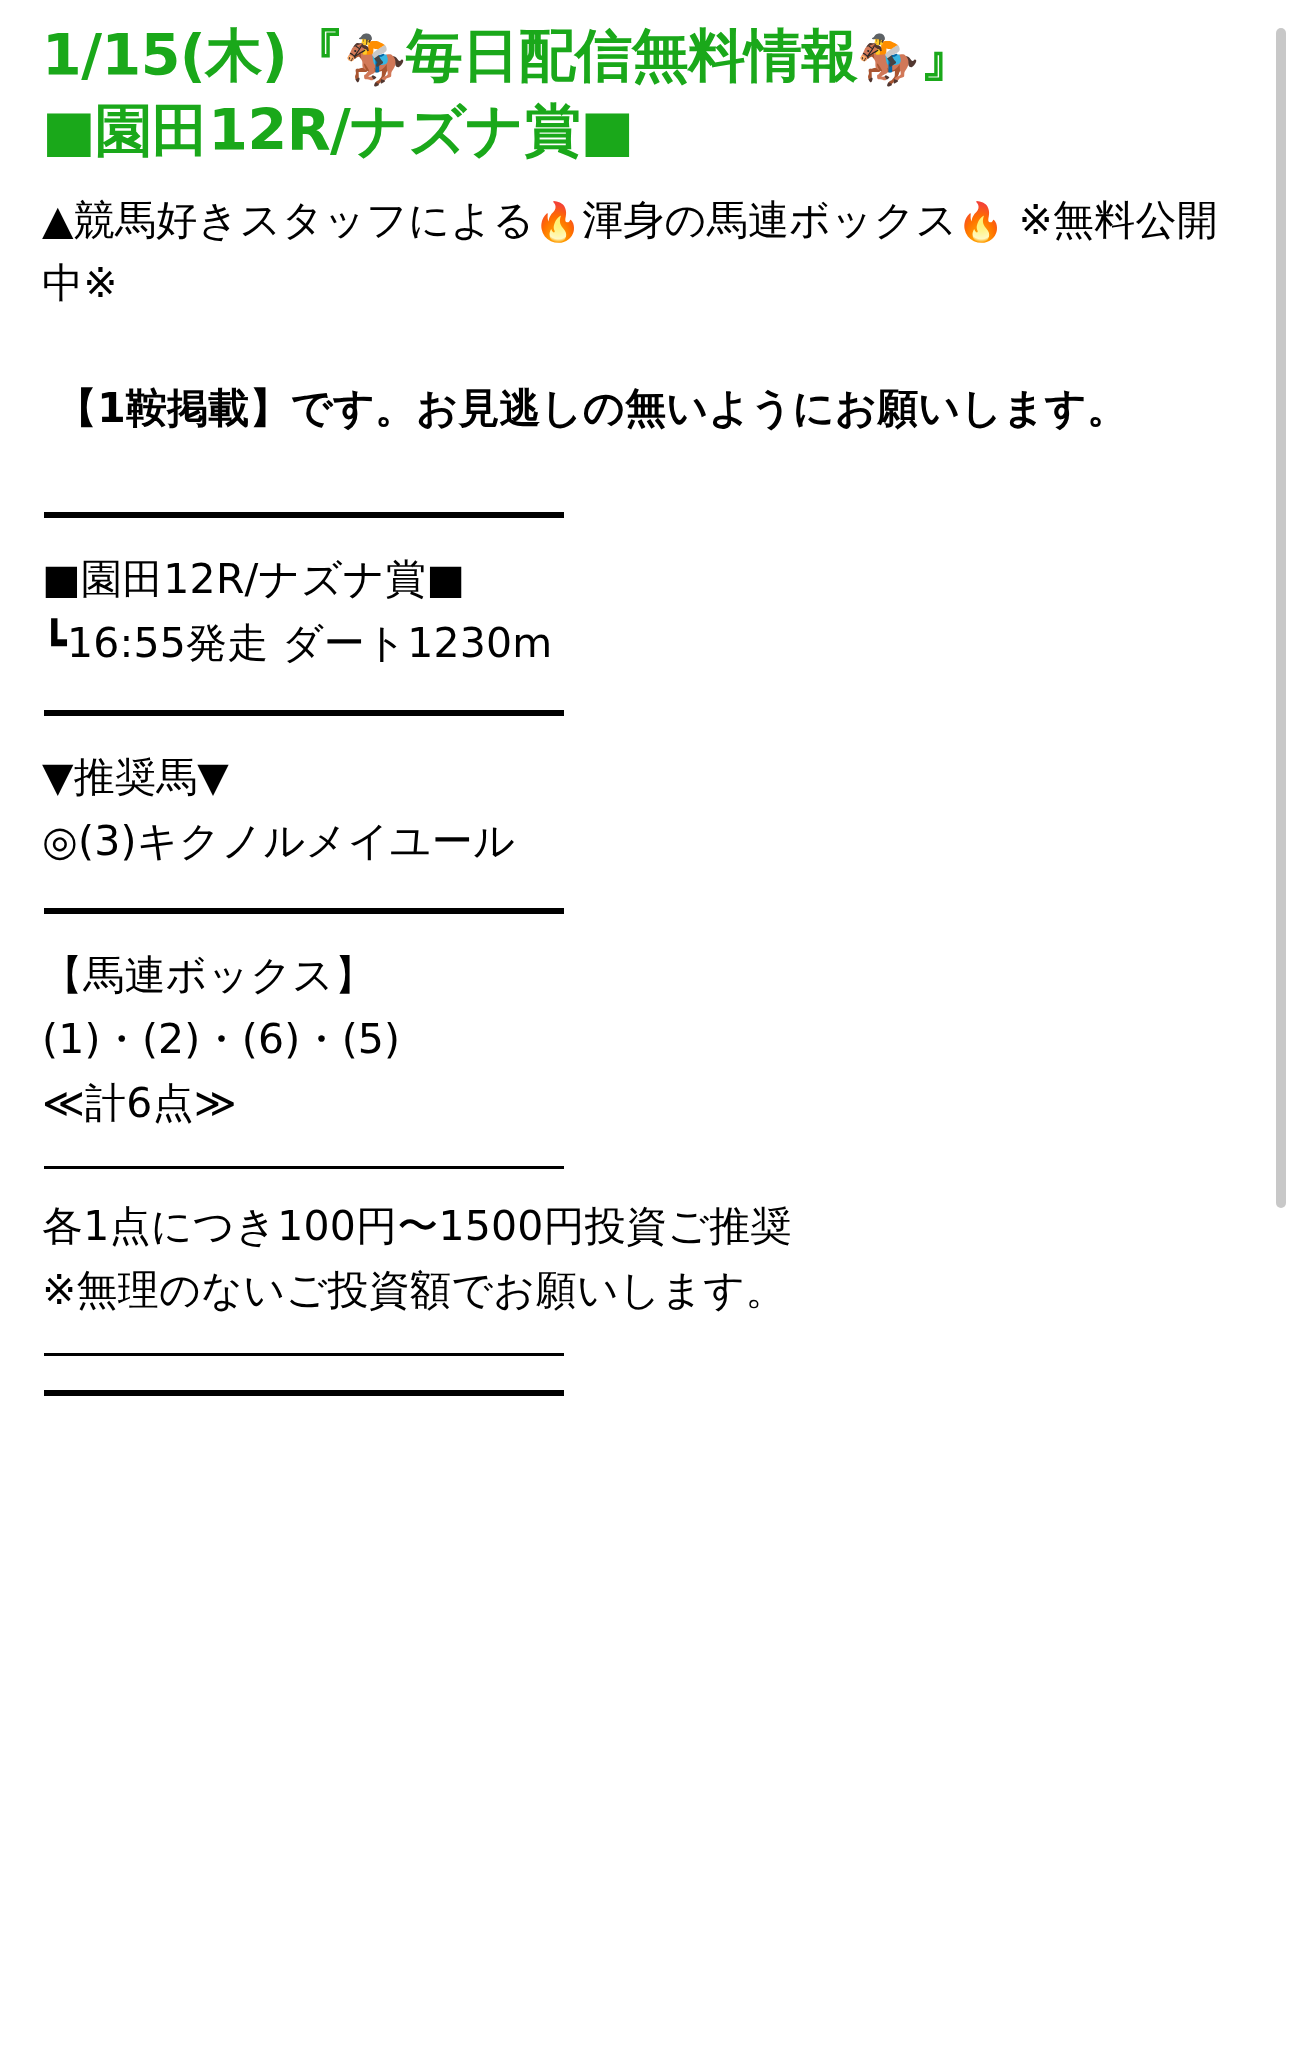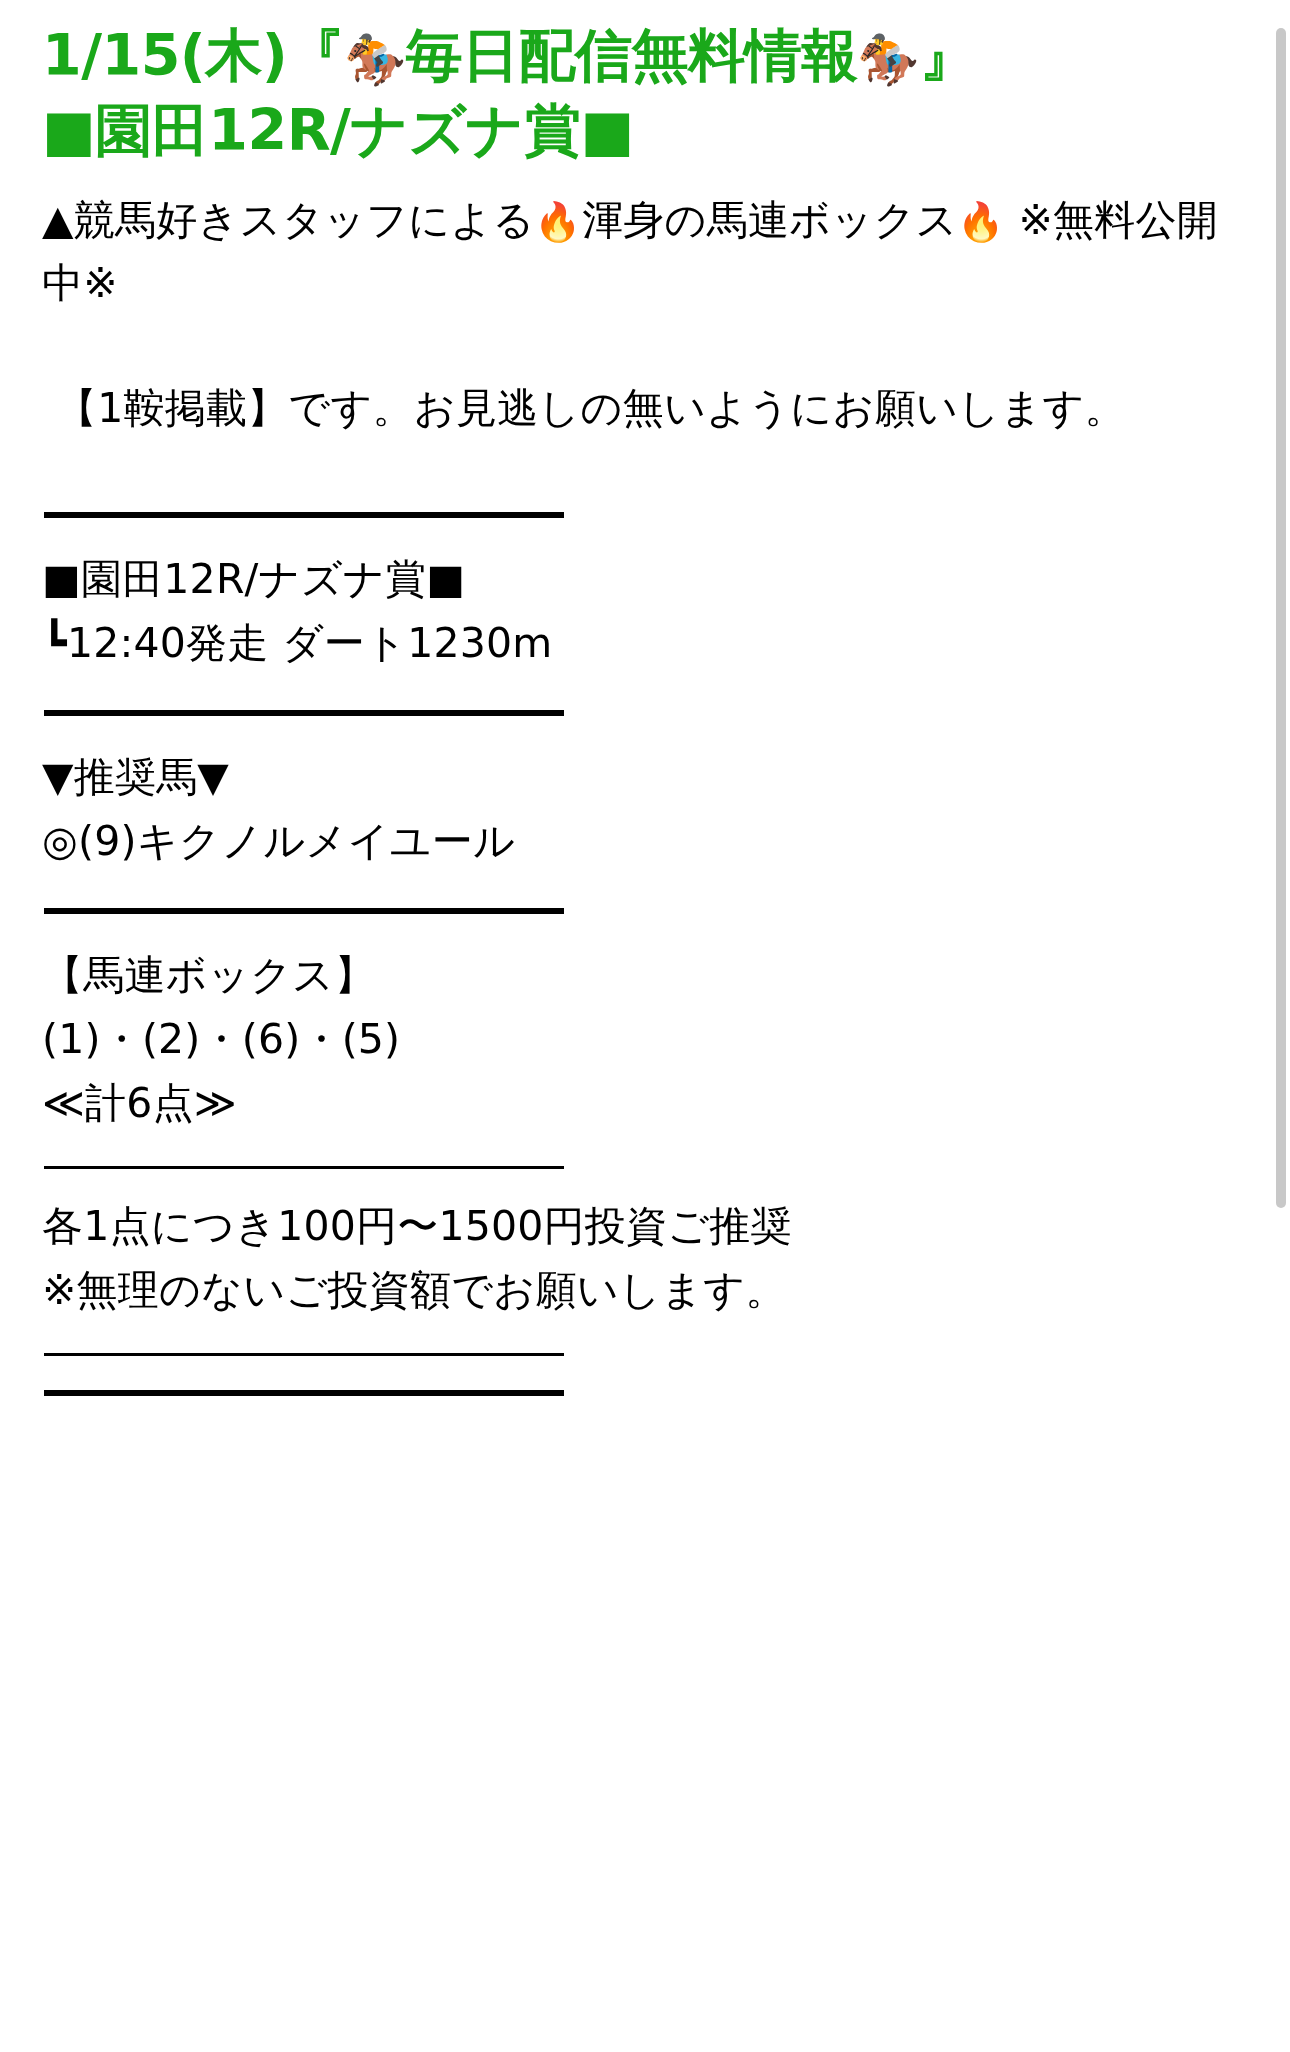--- a/index.html
+++ b/index.html
@@ -50,20 +50,21 @@
   .spacer-lg { height: 62px; }
   .spacer-md { height: 38px; }
 
   .para {
     font-size: 41px;
     line-height: 1.56;
     letter-spacing: 0.2px;
   }
   .para.indent {
     text-indent: 14px;
+    font-weight: bold;
   }
 
   .rule-thick {
     border: 0;
     border-top: 6px solid #000000;
     width: 520px;
     margin: 34px 0 30px 2px;
   }
   .rule-thin {
     border: 0;
@@ -106,26 +107,26 @@
 
   <div class="spacer-lg"></div>
 
   <div class="para indent">【1鞍掲載】です。お見逃しの無いようにお願いします。</div>
 
   <div class="spacer-md"></div>
 
   <hr class="rule-thick">
 
   <div class="para">■園田12R/ナズナ賞■</div>
-  <div class="para">┗12:40発走 ダート1230m</div>
+  <div class="para">┗16:55発走 ダート1230m</div>
 
   <hr class="rule-thick">
 
   <div class="para">▼推奨馬▼</div>
-  <div class="para">◎(9)キクノルメイユール</div>
+  <div class="para">◎(3)キクノルメイユール</div>
 
   <hr class="rule-thick">
 
   <div class="para">【馬連ボックス】</div>
   <div class="para">(1)・(2)・(6)・(5)</div>
   <div class="para">≪計6点≫</div>
 
   <hr class="rule-thin">
 
   <div class="para">各1点につき100円〜1500円投資ご推奨</div>

